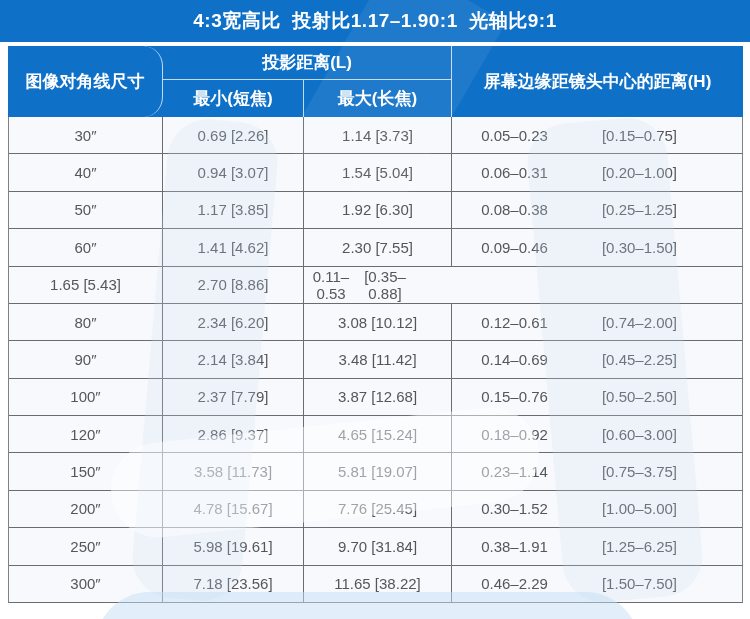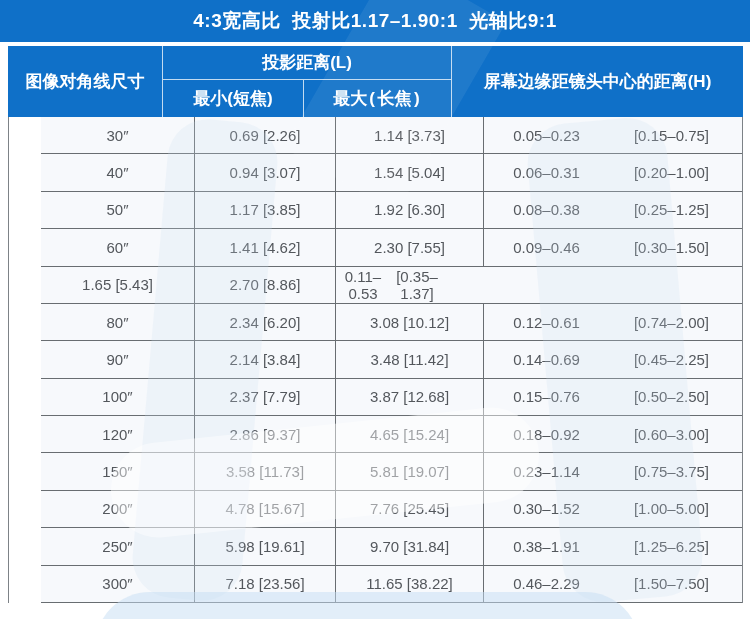--- a/index.html
+++ b/index.html
@@ -18,29 +18,28 @@
   }
   
   .table-wrap{position:absolute;left:8px;top:46px;width:735px;}
   .thead{
     display:grid;
     grid-template-columns:155px 141px 148px 291px;
     grid-template-rows:34px 37px;
     background:#0f70c8;color:#ffffff;font-size:17px;font-weight:600;
   }
   .hcell{display:flex;align-items:center;justify-content:center;box-sizing:border-box;}
-  .h-col1{grid-column:1;grid-row:1/3;border-right:1px solid rgba(255,255,255,.75);}
+  .h-col1{grid-column:1;grid-row:1/3;border-right:1px solid rgba(255,255,255,.75);border-radius:20px;}
   .h-group{grid-column:2/4;grid-row:1;border-bottom:1px solid rgba(255,255,255,.75);border-right:1px solid rgba(255,255,255,.75);}
   .h-sub1{grid-column:2;grid-row:2;border-right:1px solid rgba(255,255,255,.75);}
-  .h-sub2{grid-column:3;grid-row:2;border-right:1px solid rgba(255,255,255,.75);font-family:Liberation Mono, monospace;}
+  .h-sub2{grid-column:3;grid-row:2;border-right:1px solid rgba(255,255,255,.75);}
   .h-col4{grid-column:4;grid-row:1/3;}
   .tbody{
     border-left:1px solid #7d8287;
     border-right:1px solid #7d8287;
-    padding-left:32px;
   }
   .trow{
     display:grid;
     grid-template-columns:154px 141px 148px 290px;
     height:37.38px;box-sizing:border-box;
     border-bottom:1px solid #686d71;
     background:#f7f9fc;
   }
   .td{
     display:flex;align-items:center;justify-content:center;
@@ -112,21 +111,21 @@
       <span class="h-val">0.09–0.46</span>
       <span class="h-val">[0.30–1.50]</span>
     </div>
   </div>
 
   <div class="trow">
     <div class="td td-min">1.65 [5.43]</div>
     <div class="td td-max">2.70 [8.86]</div>
     <div class="td td-h">
       <span class="h-val">0.11–0.53</span>
-      <span class="h-val">[0.35–1.37]</span>
+      <span class="h-val">[0.35–0.88]</span>
     </div>
   </div>
 
   <div class="trow">
     <div class="td td-size">80″</div>
     <div class="td td-min">2.34 [6.20]</div>
     <div class="td td-max">3.08 [10.12]</div>
     <div class="td td-h">
       <span class="h-val">0.12–0.61</span>
       <span class="h-val">[0.74–2.00]</span>

